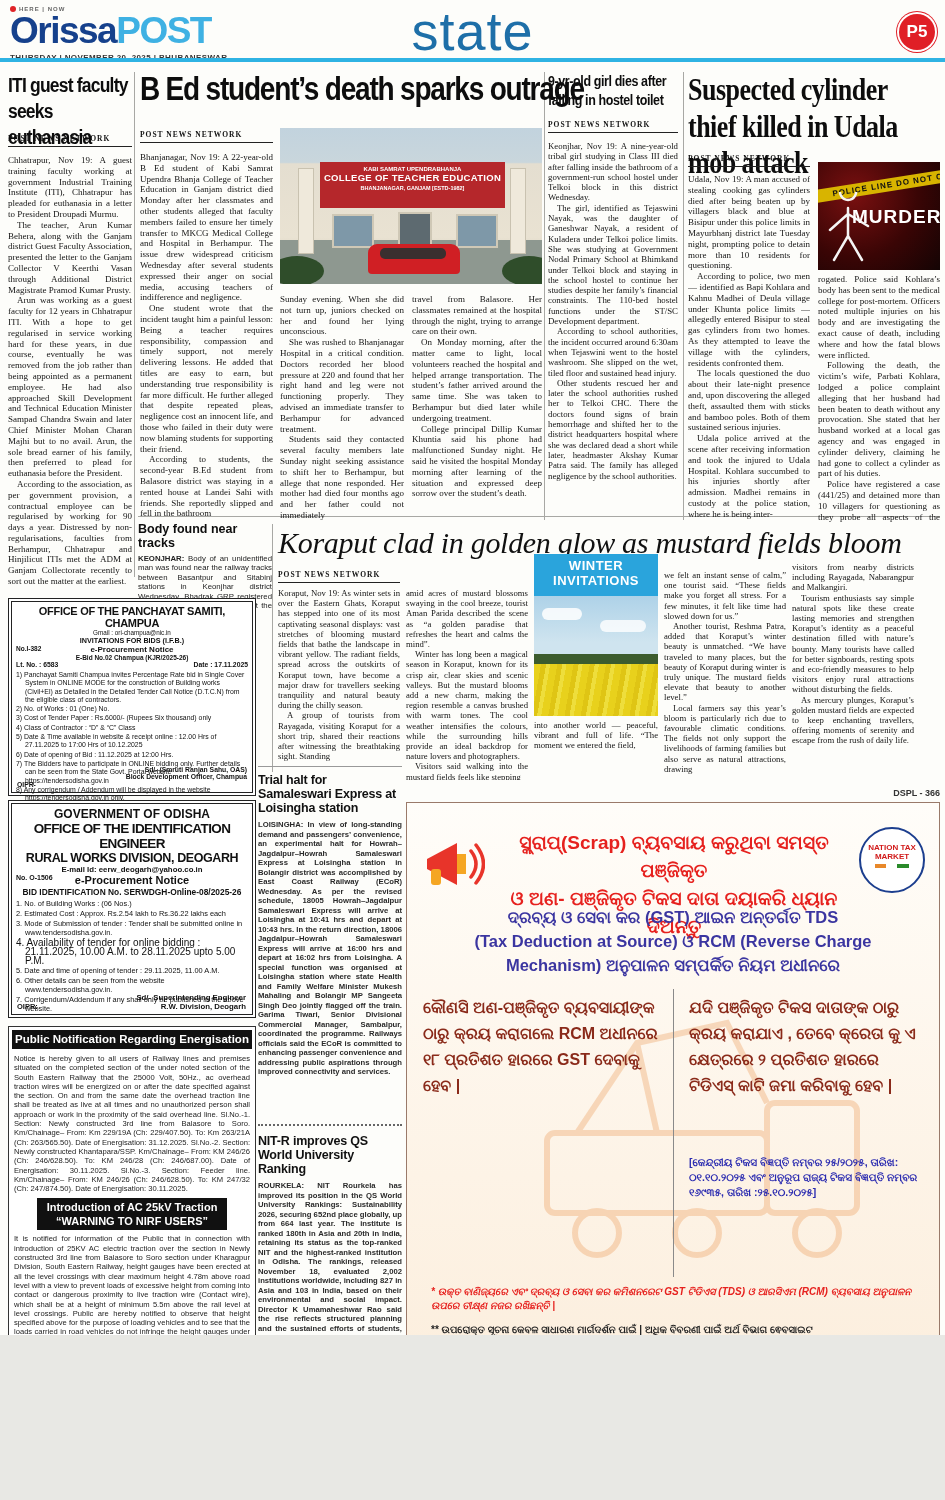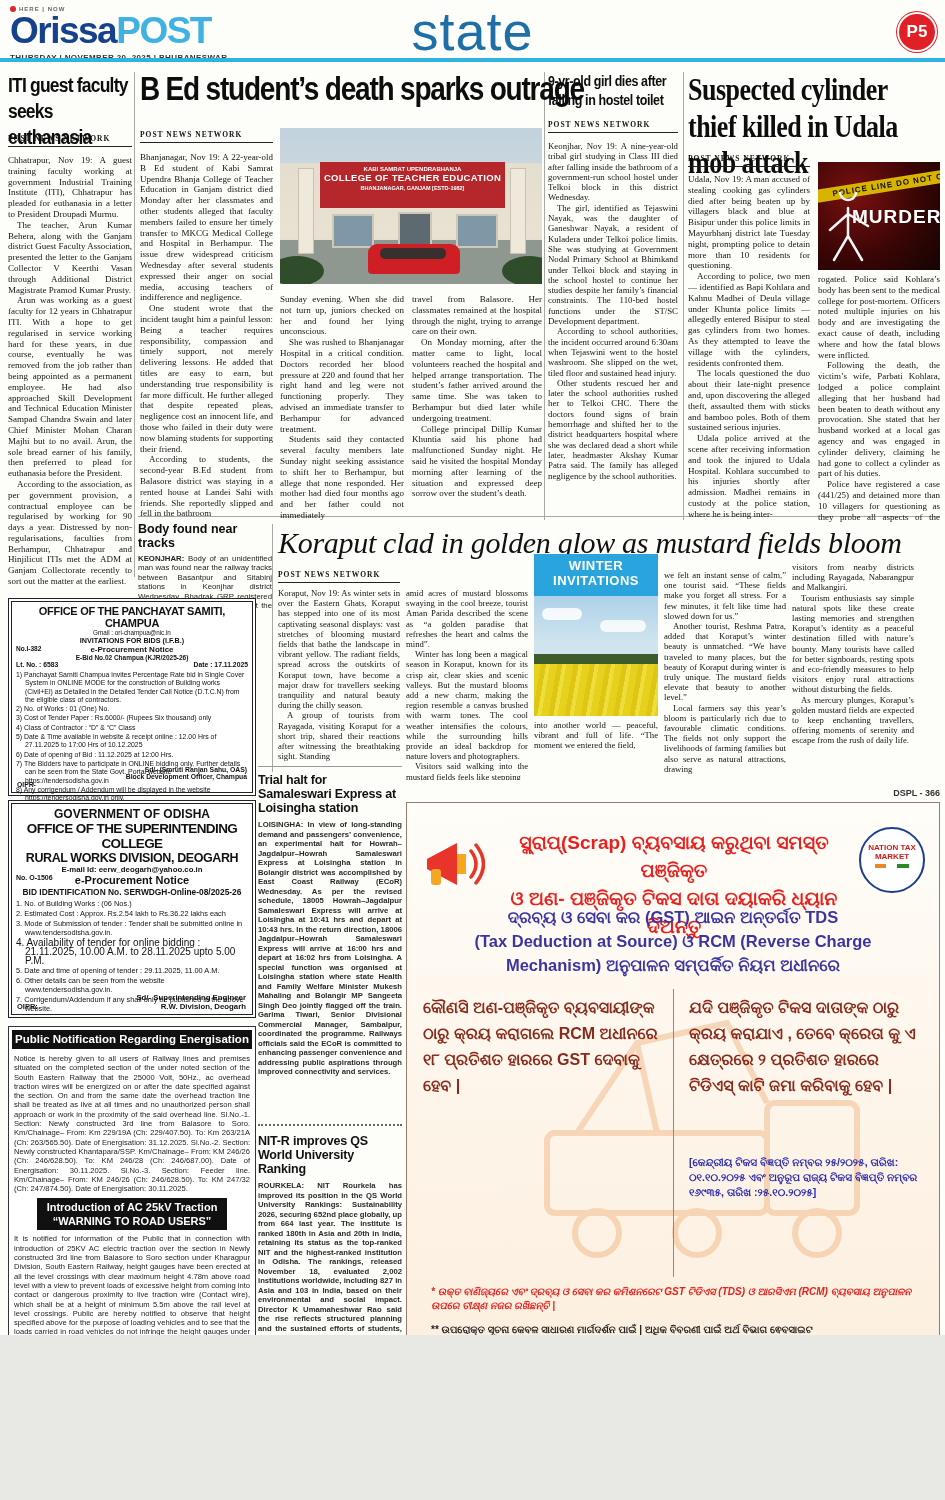--- a/index.html
+++ b/index.html
@@ -253,21 +253,21 @@
         <div>Sd/- (Smruti Ranjan Sahu, OAS)</div>
         <div>Block Development Officer, Champua</div>
       </div>
       <div class="gv" style="position:absolute;left:5px;bottom:4px;font-size:6.8px;font-weight:700;">OIPR-</div>
     </div>
   </div>
 
   <div class="abs adbox" style="left:8px;top:800px;width:246px;height:216px;">
     <div class="inner">
       <div class="gv gv-title" style="font-size:12px;margin-top:3px;">GOVERNMENT OF ODISHA</div>
-      <div class="gv gv-title" style="font-size:13.5px;letter-spacing:-0.6px;">OFFICE OF THE SUPERINTENDING COLLEGE</div>
+      <div class="gv gv-title" style="font-size:13.5px;letter-spacing:-0.6px;">OFFICE OF THE IDENTIFICATION ENGINEER</div>
       <div class="gv gv-title" style="font-size:12.5px;letter-spacing:-0.4px;">RURAL WORKS DIVISION, DEOGARH</div>
       <div class="gv" style="font-size:7.8px;font-weight:700;text-align:center;">E-mail Id: eerw_deogarh@yahoo.co.in</div>
       <div style="position:relative;height:13px;">
         <span class="gv abs" style="left:4px;font-size:7px;font-weight:700;">No. O-1506</span>
         <span class="gv abs" style="left:0;right:0;text-align:center;font-size:11px;font-weight:800;">e-Procurement Notice</span>
       </div>
       <div class="gv" style="font-size:8.4px;font-weight:800;text-align:center;">BID IDENTIFICATION No. SERWDGH-Online-08/2025-26</div>
       <div style="padding:1px 4px;">
         <div class="gv gv-item" style="font-size:7.4px;line-height:9px;">1.  No. of Building Works  :  (06 Nos.)</div>
         <div class="gv gv-item" style="font-size:7.4px;line-height:9px;">2.  Estimated Cost  :  Approx. Rs.2.54 lakh to Rs.36.22 lakhs each</div>
@@ -283,21 +283,21 @@
       </div>
       <div class="gv" style="position:absolute;left:5px;bottom:3px;font-size:7.5px;font-weight:700;">OIPR:</div>
     </div>
   </div>
 
   <div class="abs" style="left:8px;top:1026px;width:246px;height:452px;border:1px solid #333;background:#fff;">
     <div class="blackbar" style="margin:3px;font-size:11.5px;line-height:19px;">Public Notification Regarding Energisation</div>
     <div class="en-body" style="padding:2px 5px;">Notice is hereby given to all users of Railway lines and premises situated on the completed section of the under noted section of the South Eastern Railway that the 25000 Volt, 50Hz., ac overhead traction wires will be energized on or after the date specified against the section. On and from the same date the overhead traction line shall be treated as live at all times and no unauthorized person shall approach or work in the proximity of the said overhead line. Sl.No.-1. Section: Newly constructed 3rd line from Balasore to Soro. Km/Chainage– From: Km 229/19A (Ch: 229/407.50). To: Km 263/21A (Ch: 263/565.50). Date of Energisation: 31.12.2025. Sl.No.-2. Section: Newly constructed Khantapara/SSP. Km/Chainage– From: KM 246/26 (Ch: 246/628.50). To: KM 246/28 (Ch: 246/687.00). Date of Energisation: 30.11.2025. Sl.No.-3. Section: Feeder line. Km/Chainage– From: KM 246/26 (Ch: 246/628.50). To: KM 247/32 (Ch: 247/874.50). Date of Energisation: 30.11.2025.</div>
     <div class="blackbar" style="margin:3px 28px;font-size:11px;line-height:14px;padding:2px 0;">
       <div>Introduction of AC 25kV Traction</div>
-      <div>“WARNING TO ROAD USERS”</div>
+      <div>“WARNING TO NIRF USERS”</div>
     </div>
     <div class="en-body" style="padding:1px 5px;">It is notified for information of the Public that in connection with introduction of 25KV AC electric traction over the section in Newly constructed 3rd line from Balasore to Soro section under Kharagpur Division, South Eastern Railway, height gauges have been erected at all the level crossings with clear maximum height 4.78m above road level with a view to prevent loads of excessive height from coming into contact or dangerous proximity to live traction wire (Contact wire), which shall be at a height of minimum 5.5m above the rail level at level crossings. Public are hereby notified to observe that height specified above for the purpose of loading vehicles and to see that the loads carried in road vehicles do not infringe the height gauges under any circumstances. The dangers of a load of excessive height are as follows:- (i) Danger to the height gauge and consequent obstruction to the road as well as the Railway line. (ii) Danger to the materials or equipment carried out or the vehicle itself. (iii) Danger of fire and risk of life due to contact with or dangerous proximity to the conductors.</div>
     <div style="position:relative;height:11px;">
       <span class="en-body abs" style="left:5px;font-size:6.2px;">(PR-850)</span>
       <span class="en-body abs" style="right:5px;font-weight:800;font-size:7.8px;">Divisional Electrical Engineer (Con), Kharagpur</span>
     </div>
     <div style="position:absolute;left:3px;right:3px;bottom:3px;background:#111;color:#fff;text-align:center;padding:2px 0;">
       <span class="abs" style="left:10px;top:5px;width:18px;height:18px;border:1.5px solid #fff;border-radius:50%;"></span>
       <div style="font-family:'Liberation Sans',sans-serif;font-weight:800;font-size:13px;letter-spacing:2px;">South Eastern Railway</div>
       <div style="font-family:'Liberation Sans',sans-serif;font-size:8px;letter-spacing:1.5px;">We serve with a  smile</div>

